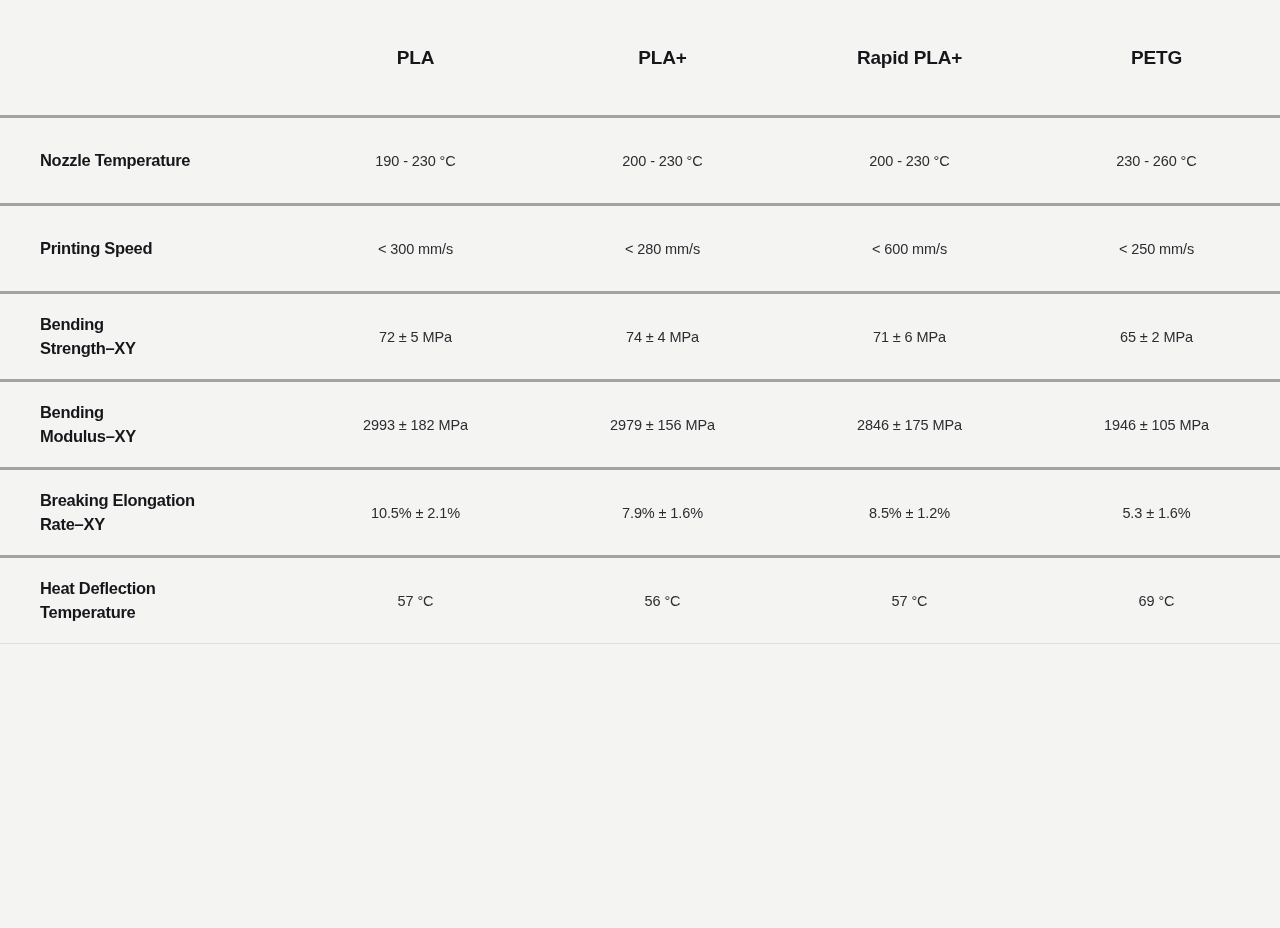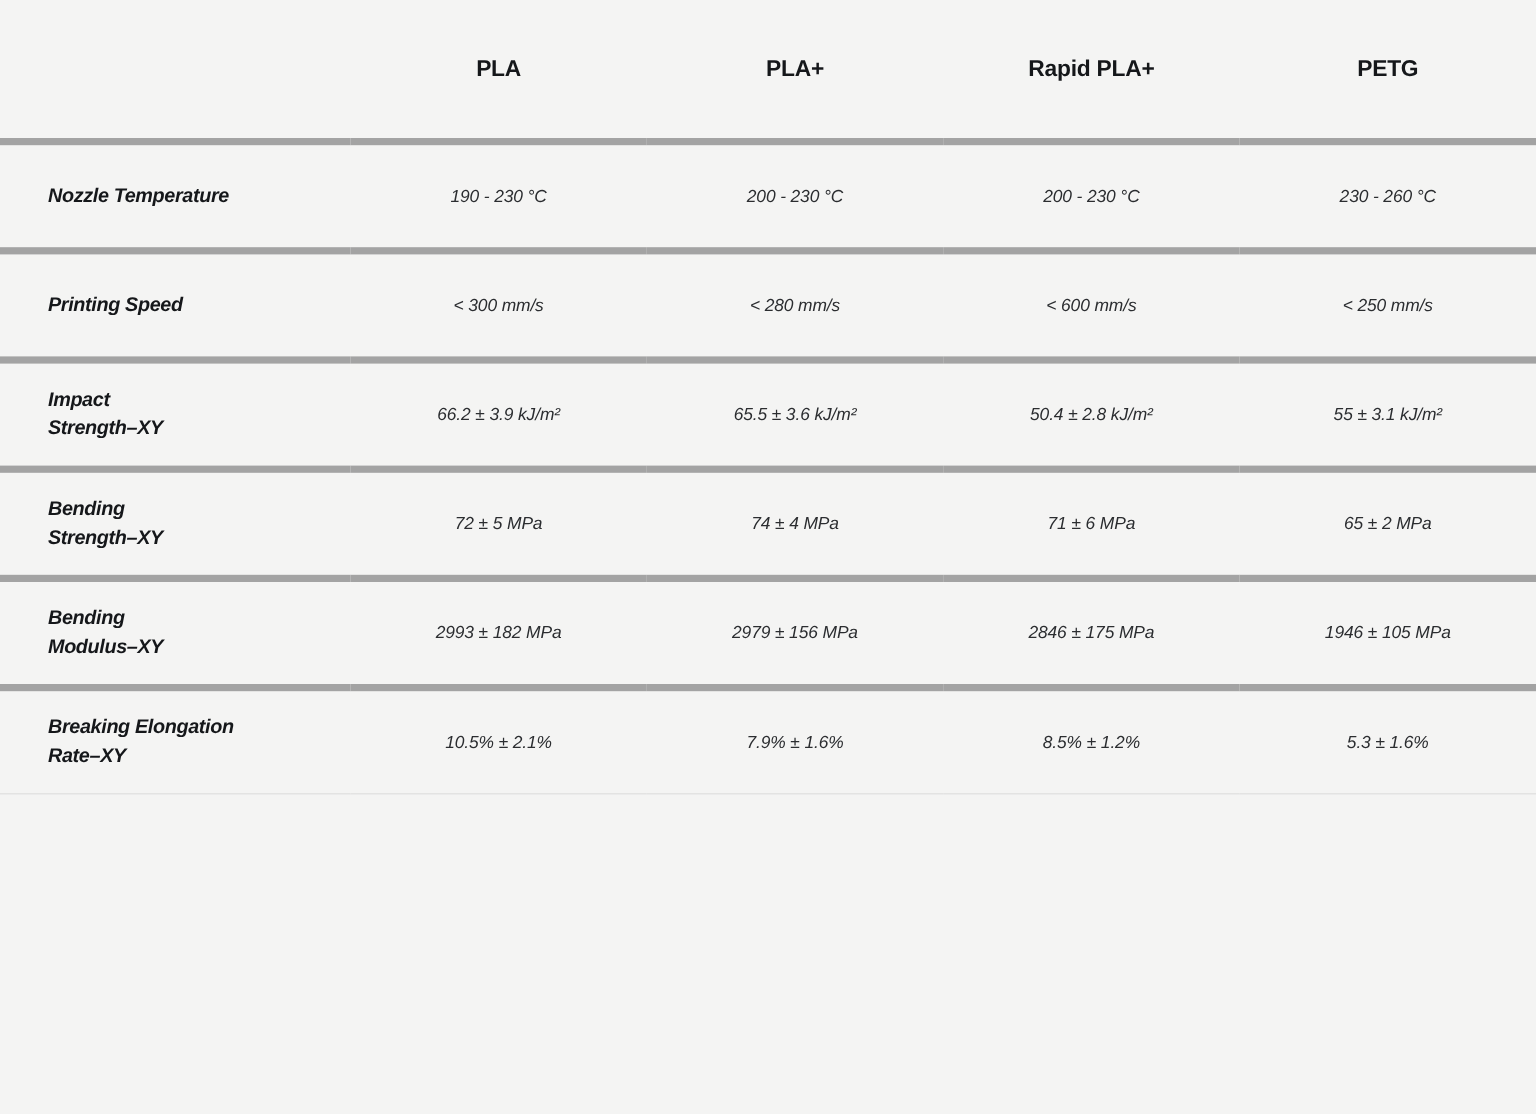--- a/index.html
+++ b/index.html
@@ -26,22 +26,21 @@
     vertical-align: middle;
     font-size: 19px;
     font-weight: 700;
     letter-spacing: -0.2px;
     color: #15171a;
     padding: 0;
     background: #f4f4f3;
   }
   thead th.head-blank { background: #f4f4f3; }
   tbody tr {
-    border-top: 6px solid #a3a3a3;
-    font-style: italic;
+    border-top: 3px solid #a3a3a3;
   }
   tbody tr:last-child {
     border-bottom: 1px solid #dfdfde;
   }
   tbody td {
     padding: 0;
     vertical-align: middle;
     text-align: center;
     font-size: 14.5px;
     color: #2b2d30;
@@ -107,30 +106,20 @@
       <td class="label-cell">
         <span class="lbl-line">Printing Speed</span>
       </td>
       <td>&lt; 300 mm/s</td>
       <td>&lt; 280  mm/s</td>
       <td>&lt; 600 mm/s</td>
       <td>&lt; 250 mm/s</td>
     </tr>
     <tr>
       <td class="label-cell">
-        <span class="lbl-line">Impact</span>
-        <span class="lbl-line">Strength–XY</span>
-      </td>
-      <td>66.2 ± 3.9 kJ/m²</td>
-      <td>65.5 ± 3.6 kJ/m²</td>
-      <td>50.4 ± 2.8 kJ/m²</td>
-      <td>55 ± 3.1 kJ/m²</td>
-    </tr>
-    <tr>
-      <td class="label-cell">
         <span class="lbl-line">Bending</span>
         <span class="lbl-line">Strength–XY</span>
       </td>
       <td>72 ± 5 MPa</td>
       <td>74 ± 4 MPa</td>
       <td>71 ± 6 MPa</td>
       <td>65 ± 2 MPa</td>
     </tr>
     <tr>
       <td class="label-cell">
@@ -145,15 +134,25 @@
     <tr>
       <td class="label-cell">
         <span class="lbl-line">Breaking Elongation</span>
         <span class="lbl-line">Rate–XY</span>
       </td>
       <td>10.5% ± 2.1%</td>
       <td>7.9% ± 1.6%</td>
       <td>8.5% ± 1.2%</td>
       <td>5.3 ± 1.6%</td>
     </tr>
+    <tr>
+      <td class="label-cell">
+        <span class="lbl-line">Heat Deflection</span>
+        <span class="lbl-line">Temperature</span>
+      </td>
+      <td>57 °C</td>
+      <td>56 °C</td>
+      <td>57 °C</td>
+      <td>69 °C</td>
+    </tr>
   </tbody>
 </table>
 <div class="footer-space"></div>
 
 </body></html>

